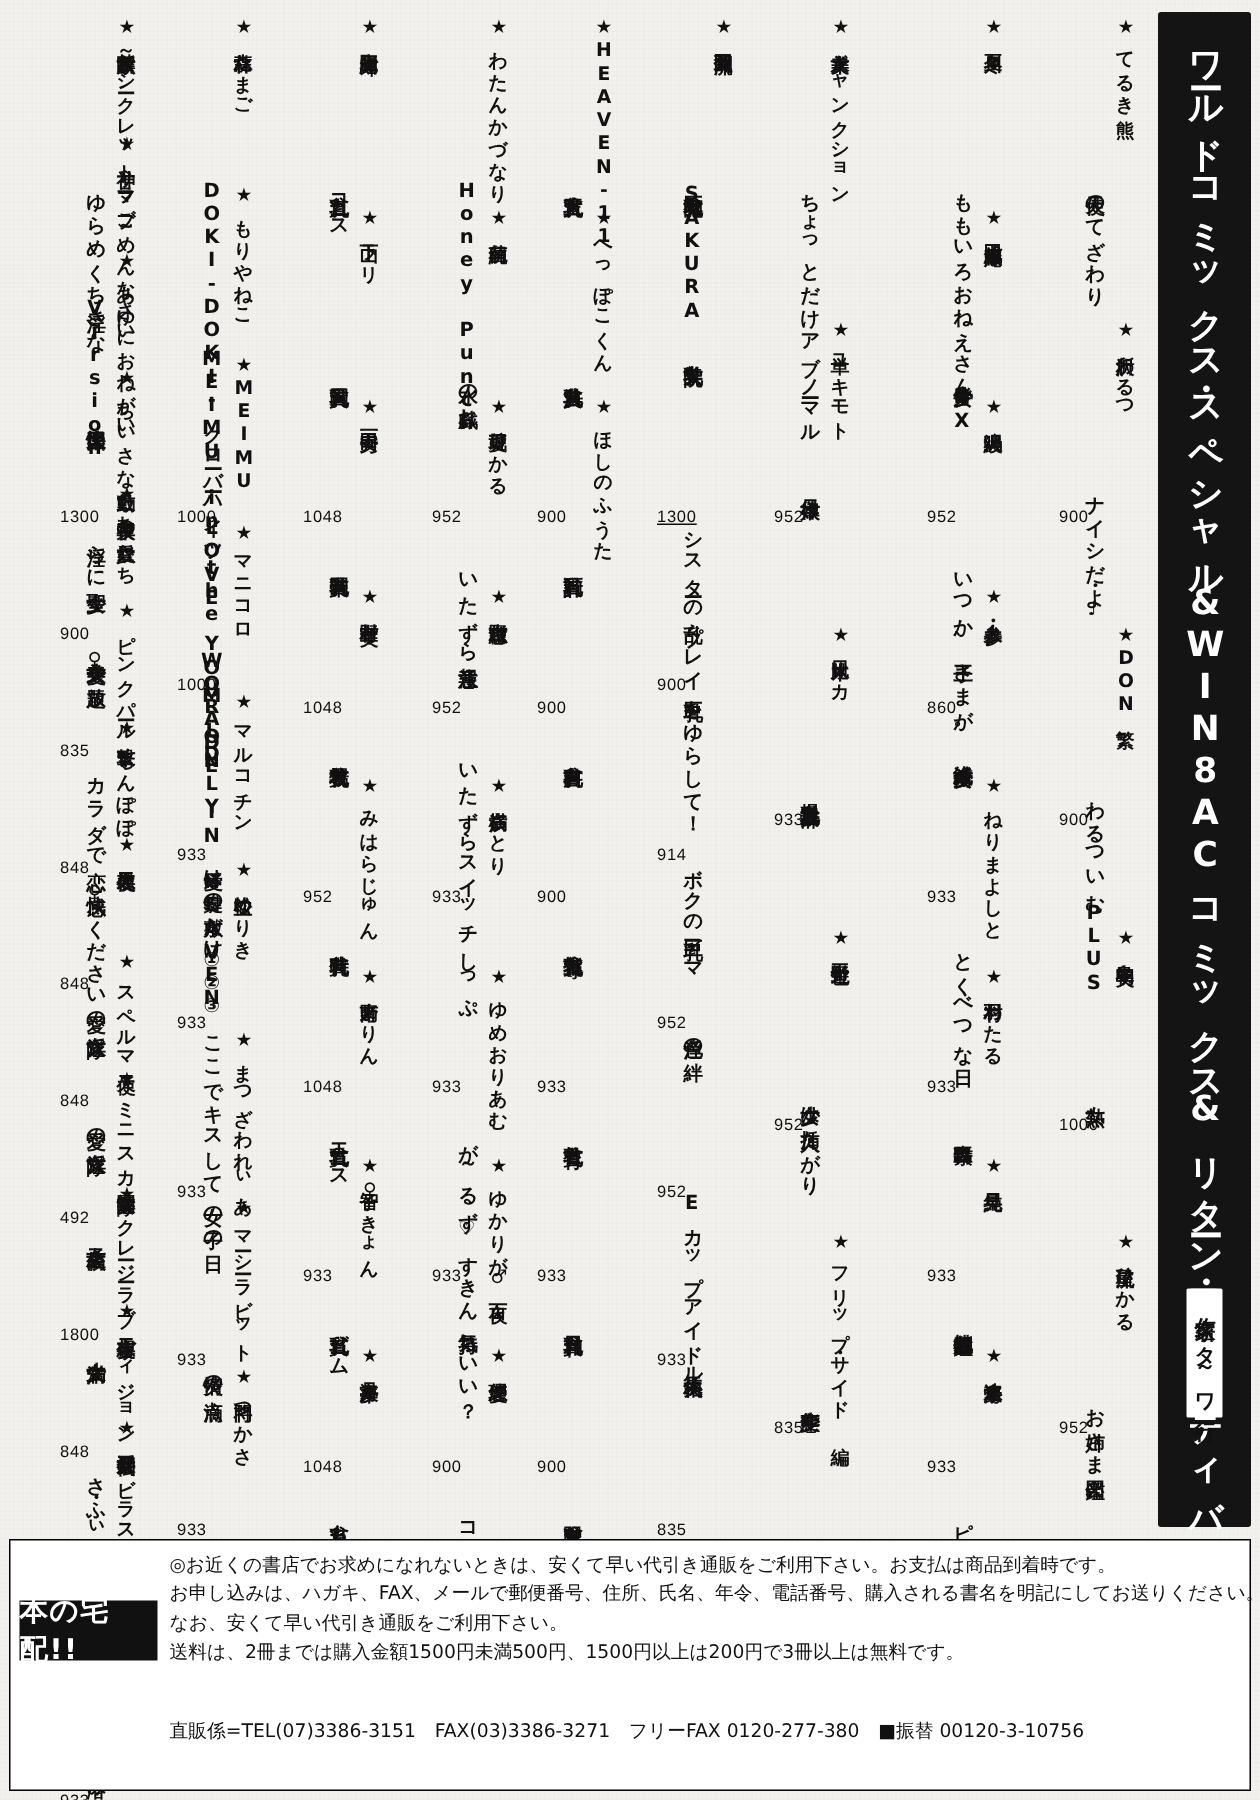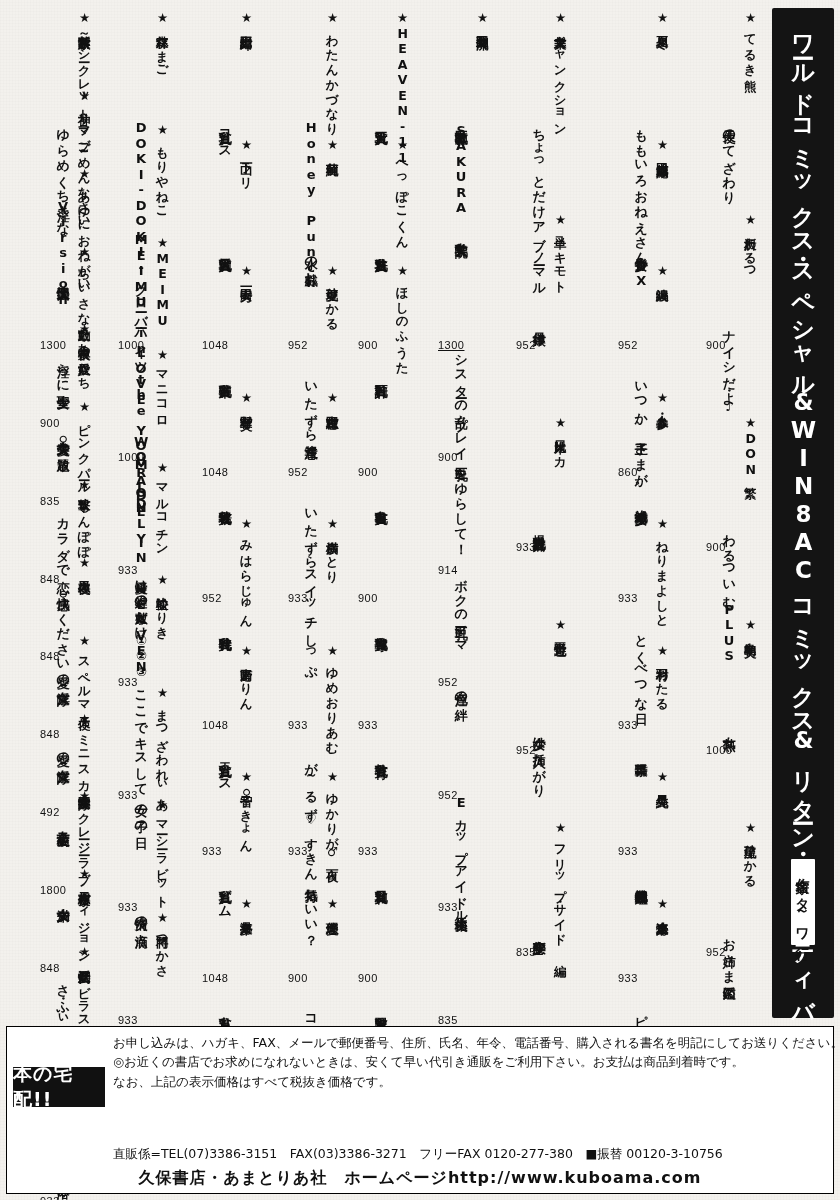--- a/index.html
+++ b/index.html
@@ -354,21 +354,21 @@
     </div>
 
   <div id="banner">
     <div class="btitle">ワールドコミックス・スペシャル&amp;WIN8ACコミックス&amp;リターン・フェスティバル</div>
     <div class="bsub">作家名 タ～ワ行</div>
   </div>
 
   <div id="info">
     <div class="tag">本の宅配!!</div>
     <div class="lines">
+        <div>◎お近くの書店でお求めになれないときは、安くて早い代引き通販をご利用下さい。お支払は商品到着時です。</div>
         <div>お申し込みは、ハガキ、FAX、メールで郵便番号、住所、氏名、年令、電話番号、購入される書名を明記にしてお送りください。</div>
-        <div>◎お近くの書店でお求めになれないときは、安くて早い代引き通販をご利用下さい。お支払は商品到着時です。</div>
-        <div>なお、上記の表示価格はすべて税抜き価格です。</div>
+        <div>なお、安くて早い代引き通販をご利用下さい。</div>
+        <div>送料は、2冊までは購入金額1500円未満500円、1500円以上は200円で3冊以上は無料です。</div>
       </div>
     <div class="contact">直販係=TEL(07)3386-3151　FAX(03)3386-3271　フリーFAX 0120-277-380　■振替 00120-3-10756</div>
-    <div class="foot">久保書店・あまとりあ社　ホームページhttp://www.kuboama.com</div>
   </div>
 
 </div>
 
 </body></html>

